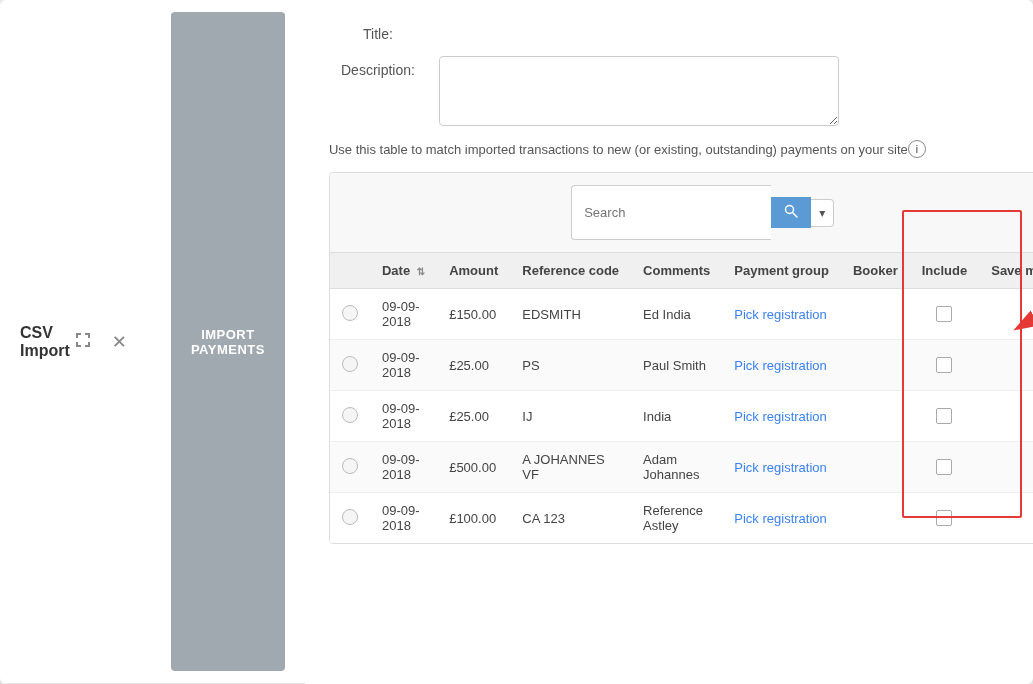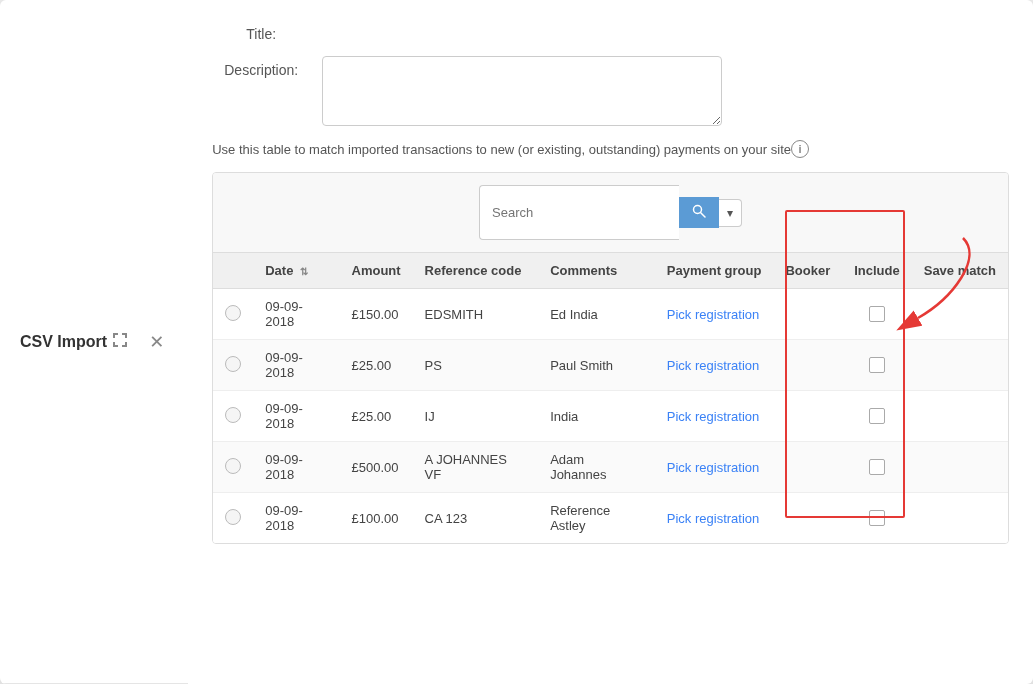--- a/index.html
+++ b/index.html
@@ -249,20 +249,23 @@
           <rect x="2" y="14" width="5" height="2" fill="#888"></rect>
           <rect x="2" y="11" width="2" height="5" fill="#888"></rect>
           <rect x="11" y="14" width="5" height="2" fill="#888"></rect>
           <rect x="14" y="11" width="2" height="5" fill="#888"></rect>
         </svg>
       </button>
       <button class="icon-btn" title="Close">✕</button>
     </div>
   </div>
 
+  <div class="modal-toolbar">
+    <button class="btn-import">IMPORT PAYMENTS</button>
+  </div>
 
   <div class="modal-body">
 
     <div class="form-row">
       <label class="form-label">Title:</label>
     </div>
 
     <div class="form-row">
       <label class="form-label">Description:</label>
       <textarea class="form-textarea" style=""></textarea>

